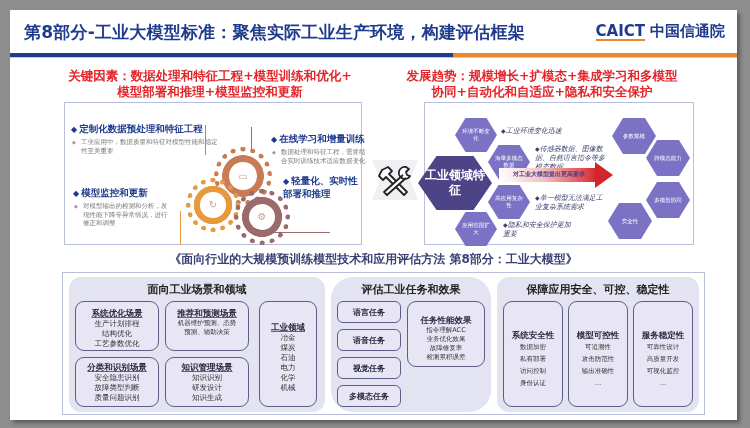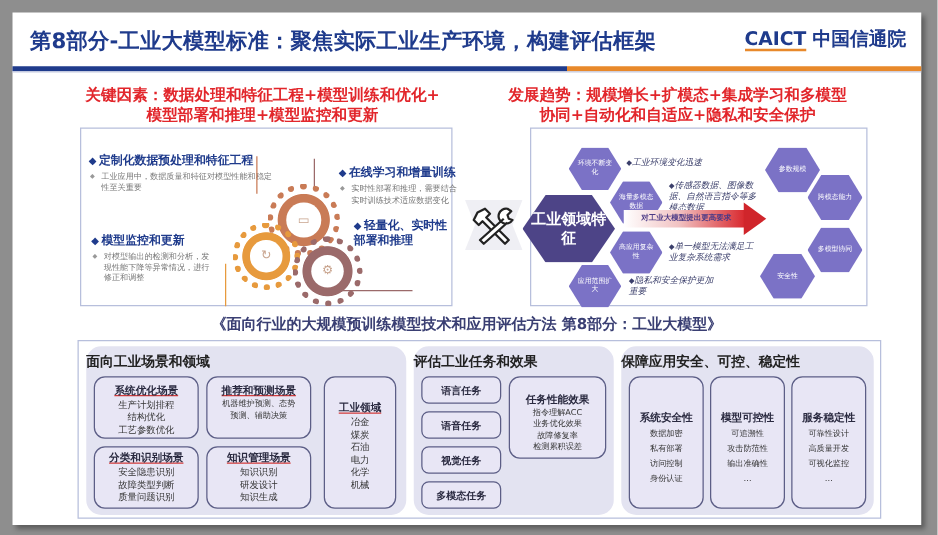--- a/index.html
+++ b/index.html
@@ -48,21 +48,21 @@
   .bul::before { content: "\25C6 "; font-size: 6px; color: #3b3f6b; }
   .arrow { position: absolute; left: 489px; top: 152px; width: 120px; height: 26px; }
   .arrow .body { position: absolute; left: 0; top: 6px; width: 98px; height: 14px; background: linear-gradient(90deg, #ffffff 0%, #f1c2c2 45%, #d8252b 100%); }
   .arrow .head { position: absolute; left: 96px; top: 0; width: 0; height: 0; border-top: 13px solid transparent; border-bottom: 13px solid transparent; border-left: 18px solid #d0252b; }
   .arrow .lbl { position: absolute; left: 14px; top: 8px; font-size: 6px; font-weight: bold; color: #4b3a86; white-space: nowrap; }
 
   .book { position: absolute; left: 0; top: 241px; width: 727px; text-align: center; font-size: 12px; font-weight: bold; color: #3a3f73; }
 
   .bottom { position: absolute; left: 52px; top: 262px; width: 643px; height: 143px; border: 1px solid #b7bfdc; background: #fff; }
   .group { position: absolute; top: 4px; height: 135px; background: #e3e3f1; border-radius: 12px; }
-  .group .gt { text-align: left; font-size: 11px; font-weight: bold; color: #222; margin-top: 5px; }
+  .group .gt { text-align: center; font-size: 11px; font-weight: bold; color: #222; margin-top: 5px; }
   .box { position: absolute; border: 1px solid #5c5e86; border-radius: 9px; background: #e8e6f5; text-align: center; }
   .box .bt { font-size: 8.5px; font-weight: bold; color: #2a2a40; text-decoration: underline; text-decoration-color: #d23b3b; line-height: 11px; margin-top: 6px; }
   .box .bt.plain { text-decoration: none; }
   .box .bl { font-size: 7.5px; color: #333; line-height: 10px; }
   .box .bl.small { font-size: 6.5px; line-height: 9px; }
   .box.task { display: flex; align-items: center; justify-content: center; font-size: 8px; font-weight: bold; color: #2a2a40; border-radius: 6px; }
 </style>
 </head>
 <body>
 
@@ -87,21 +87,21 @@
     <div>协同+自动化和自适应+隐私和安全保护</div>
   </div>
 
   <div class="panel p1">
     <div class="feat" style="left:6px; top:20px; width:150px;">
       <div class="h"><span class="dia">◆</span><span>定制化数据预处理和特征工程</span></div>
       <div class="d">工业应用中，数据质量和特征对模型性能和稳定性至关重要</div>
     </div>
     <div class="feat" style="left:206px; top:30px; width:95px;">
       <div class="h"><span class="dia">◆</span><span>在线学习和增量训练</span></div>
-      <div class="d">实时性部署和推理，需要结合实时训练技术适应数据变化</div>
+      <div class="d">数据处理和特征工程，需要结合实时训练技术适应数据变化</div>
     </div>
     <div class="feat" style="left:218px; top:72px; width:84px;">
       <div class="h" style="white-space:normal;"><span class="dia">◆</span><span>轻量化、实时性部署和推理</span></div>
     </div>
     <div class="feat" style="left:8px; top:84px; width:100px;">
       <div class="h"><span class="dia">◆</span><span>模型监控和更新</span></div>
       <div class="d">对模型输出的检测和分析，发现性能下降等异常情况，进行修正和调整</div>
     </div>
 
     <div class="vline" style="left:140px; top:22px; height:30px; background:#c97b56;"></div>
@@ -188,21 +188,21 @@
         <div class="bt">工业领域</div>
         <div class="bl">冶金</div>
         <div class="bl">煤炭</div>
         <div class="bl">石油</div>
         <div class="bl">电力</div>
         <div class="bl">化学</div>
         <div class="bl">机械</div>
       </div>
     </div>
 
-    <div class="group" style="left:268px; width:160px;">
+    <div class="group" style="left:268px; width:160px;border-radius:22px;">
       <div class="gt">评估工业任务和效果</div>
       <div class="box task" style="left:6px; top:24px; width:64px; height:22px;">语言任务</div>
       <div class="box task" style="left:6px; top:52px; width:64px; height:22px;">语音任务</div>
       <div class="box task" style="left:6px; top:80px; width:64px; height:22px;">视觉任务</div>
       <div class="box task" style="left:6px; top:108px; width:64px; height:22px;">多模态任务</div>
       <div class="box" style="left:76px; top:24px; width:78px; height:66px;">
         <div class="bt plain" style="margin-top:13px;">任务性能效果</div>
         <div class="bl small">指令理解ACC</div>
         <div class="bl small">业务优化效果</div>
         <div class="bl small">故障修复率</div>

